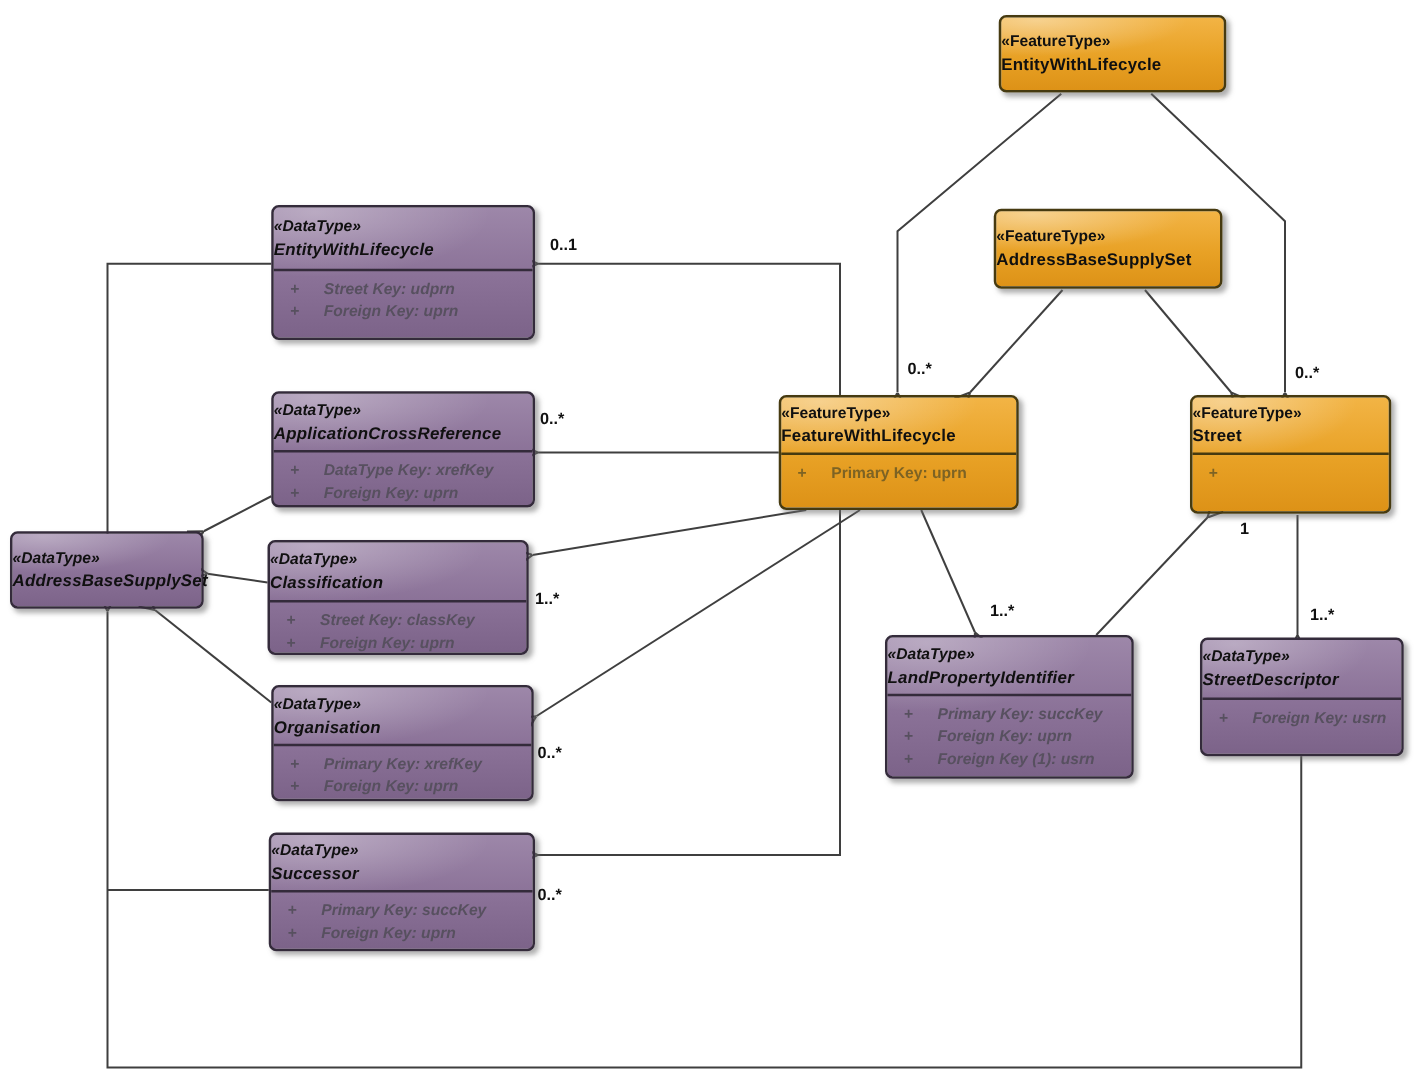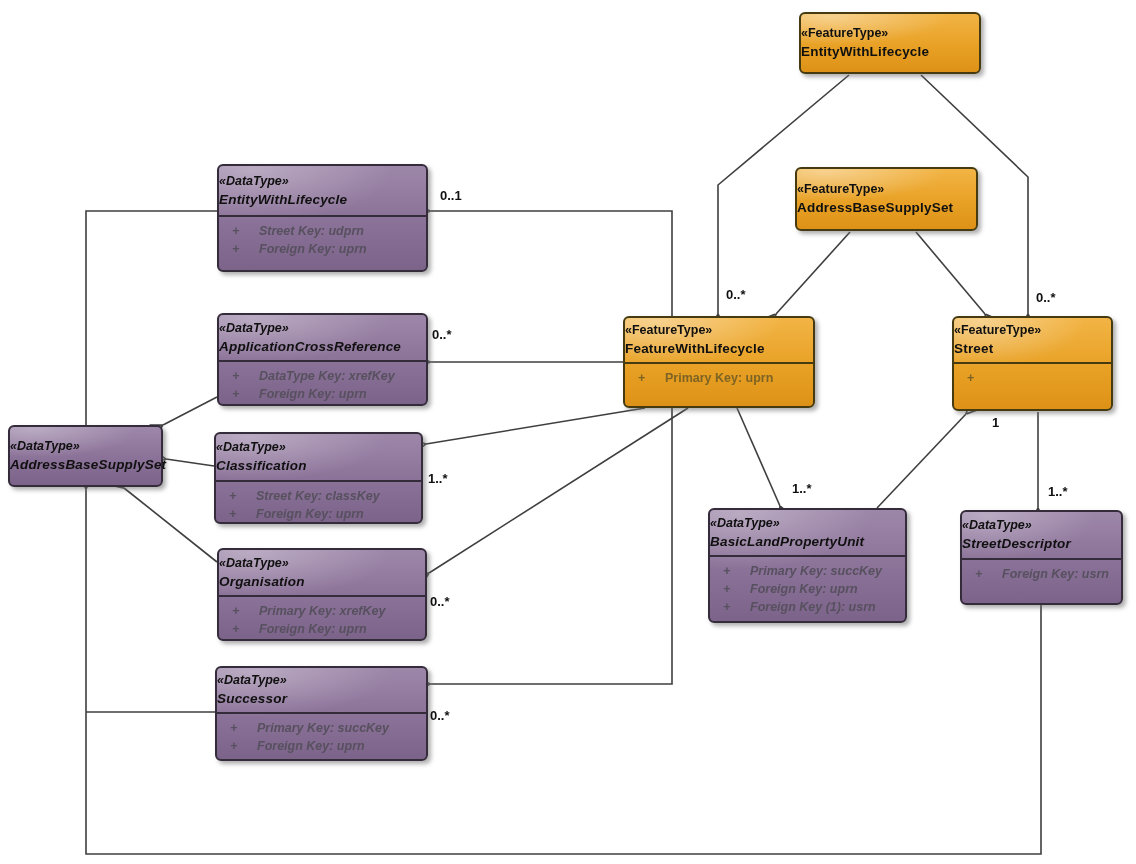--- a/index.html
+++ b/index.html
@@ -209,21 +209,21 @@
   <div class="node data" style="left:8px;top:425px;width:155px;height:62px">
     <div class="hdr grow">
       <div class="stereo">«DataType»</div>
       <div class="cname">AddressBaseSupplySet</div>
     </div>
   </div>
 
   <div class="node data" style="left:708px;top:508px;width:199px;height:115px">
     <div class="hdr" style="height:45px">
       <div class="stereo">«DataType»</div>
-      <div class="cname">BasicLandPropertyUnit</div>
+      <div class="cname">LandPropertyIdentifier</div>
     </div>
     <div class="attrs">
       <div class="attr">
           <span class="vis">+</span>
           <span>Primary Key: succKey</span>
         </div>
       <div class="attr">
           <span class="vis">+</span>
           <span>Foreign Key: uprn</span>
         </div>

